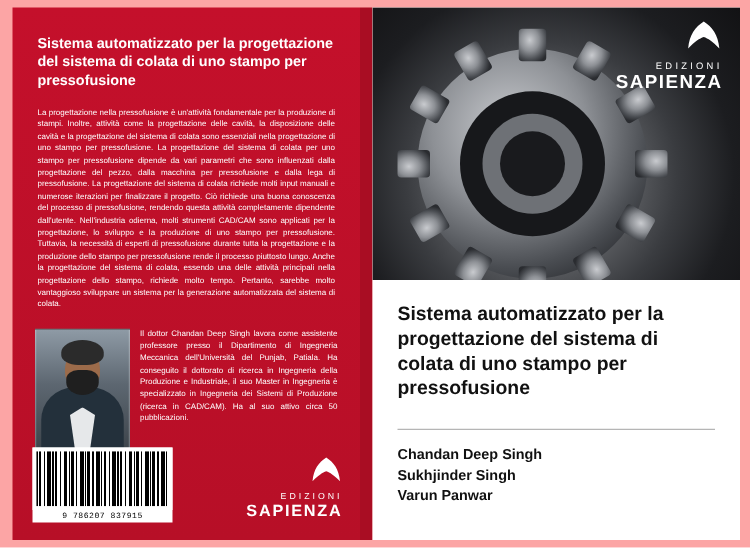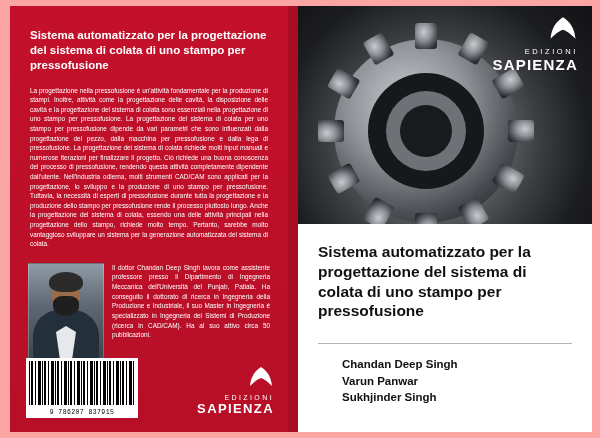--- a/index.html
+++ b/index.html
@@ -239,21 +239,20 @@
     color: #111111;
     margin: 0;
   }
   .rule {
     height: 1px;
     background: #b5b5b5;
     margin: 22px 20px 12px 20px;
   }
   .authors {
     padding: 0 20px;
-    margin-left: 24px;
   }
   .author-name {
     font-size: 11.5px;
     font-weight: bold;
     color: #111111;
     line-height: 1.42;
   }
 </style>
 </head>
 <body>
@@ -340,18 +339,18 @@
     </div>
 
     <div class="front-body">
       <h1 class="front-title">Sistema automatizzato per la progettazione del sistema di colata di uno stampo per pressofusione</h1>
     </div>
 
     <div class="rule"></div>
 
     <div class="authors">
       <div class="author-name">Chandan Deep Singh</div>
+      <div class="author-name">Sukhjinder Singh</div>
       <div class="author-name">Varun Panwar</div>
-      <div class="author-name">Sukhjinder Singh</div>
     </div>
   </div>
 
 </div>
 
 </body></html>

